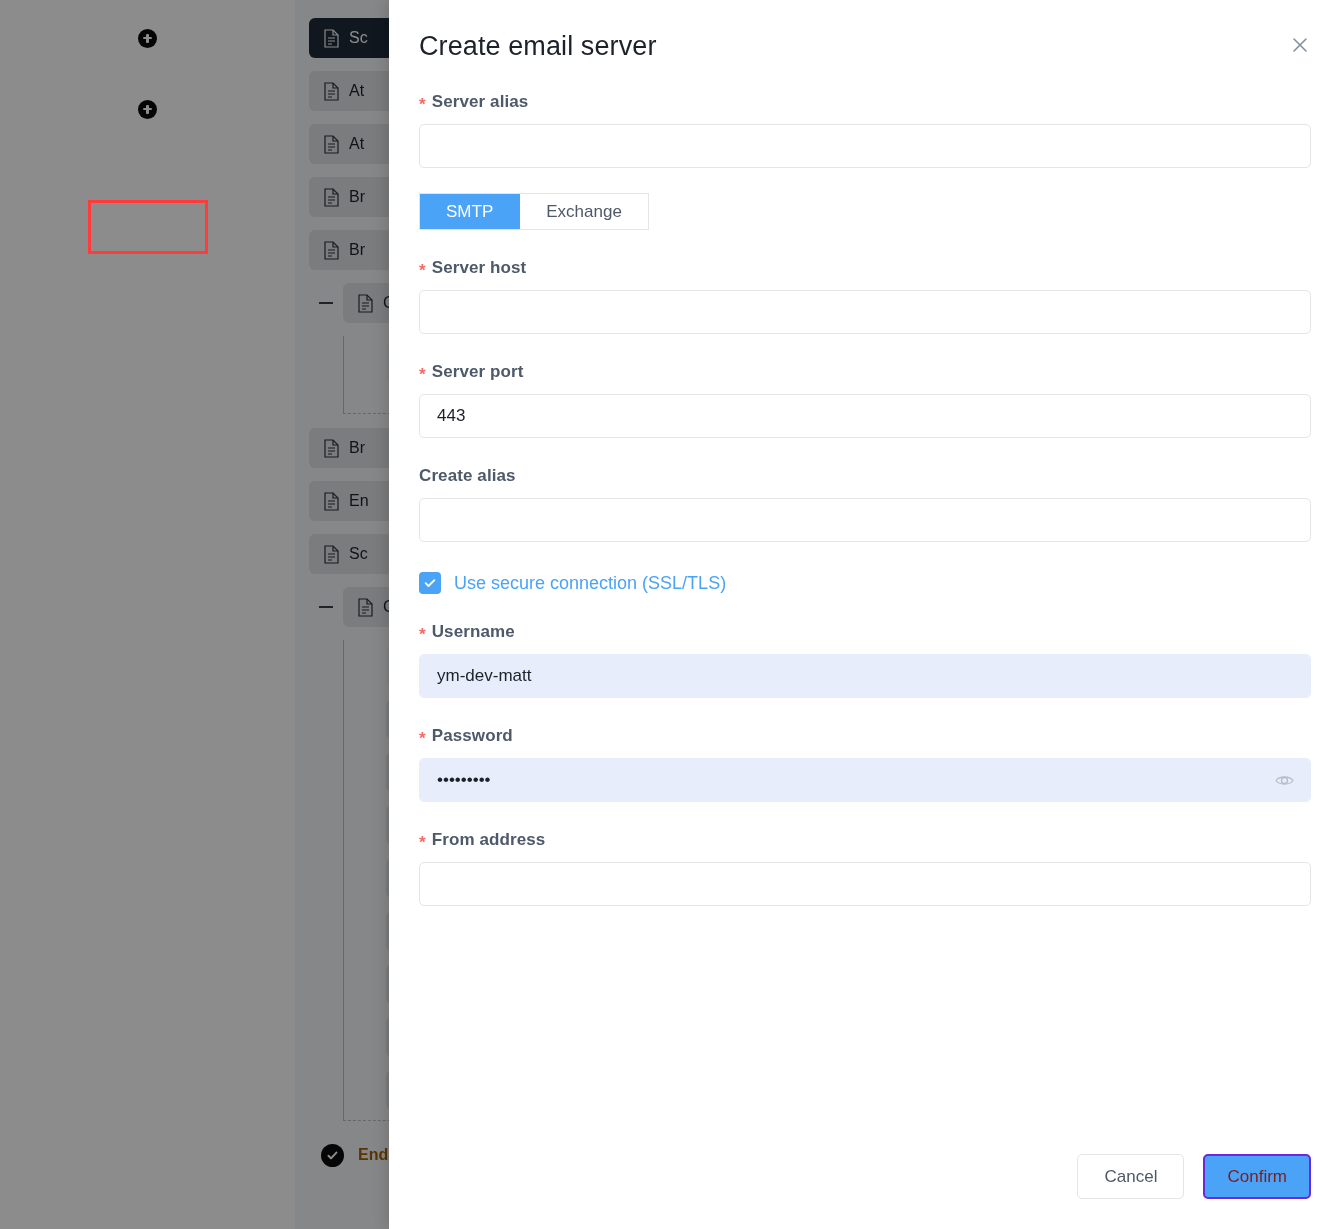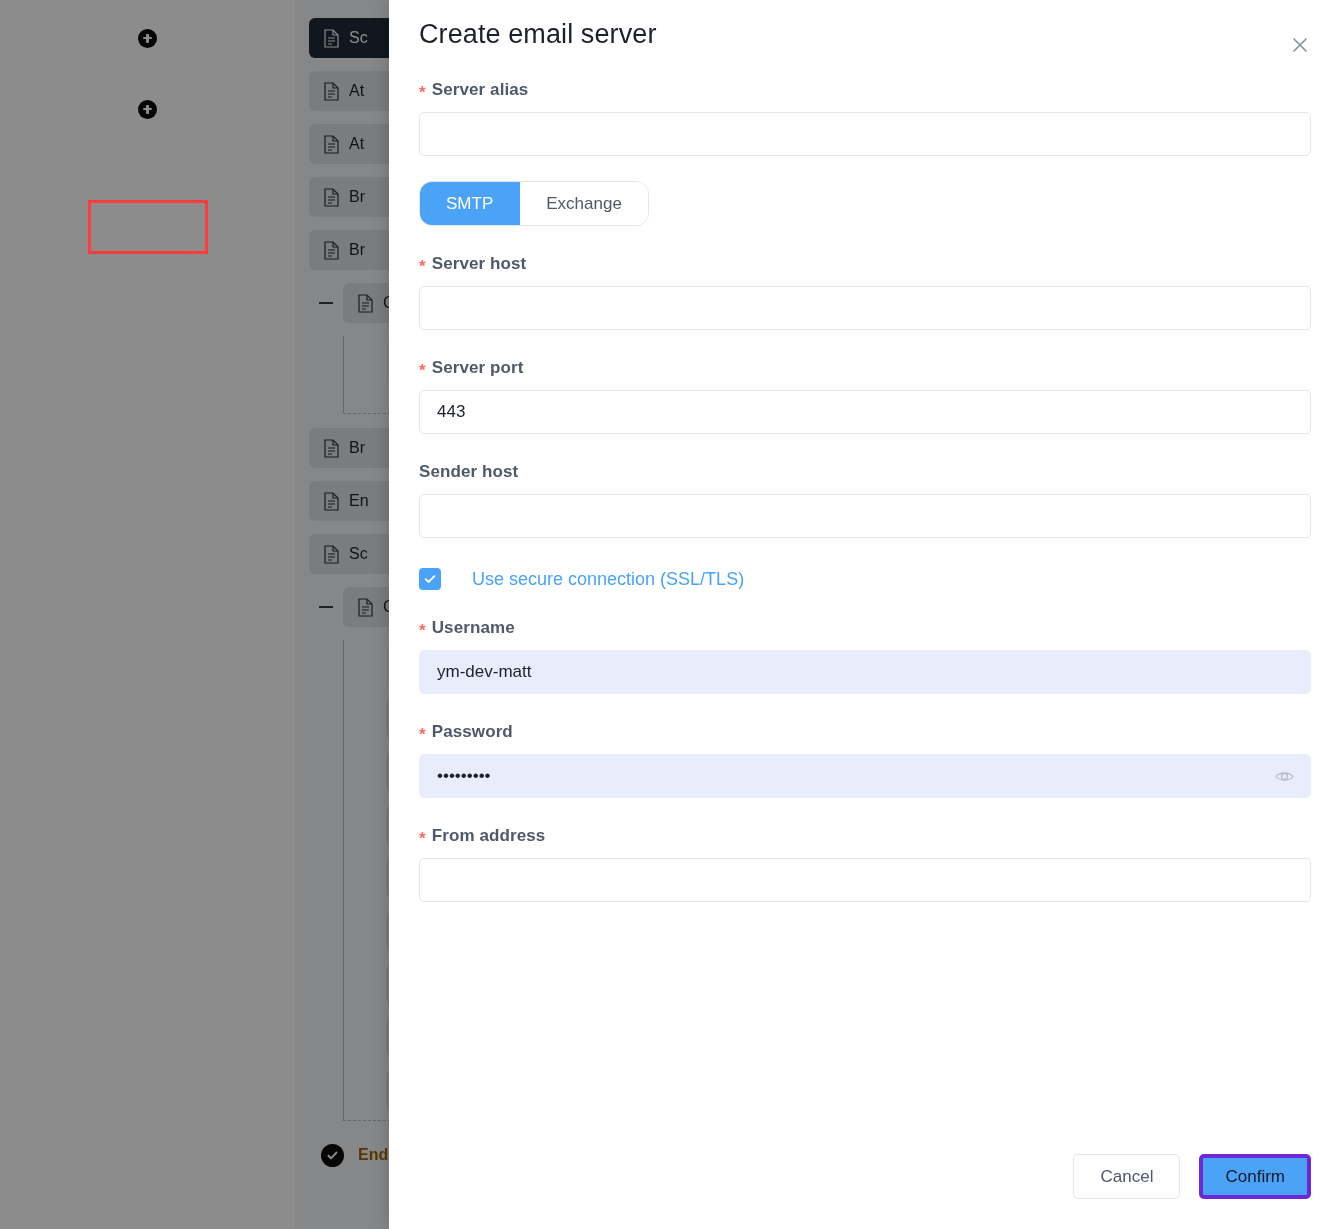--- a/index.html
+++ b/index.html
@@ -190,21 +190,21 @@
     left: 389px; top: 0;
     width: 952px; height: 1229px;
     background: #ffffff;
     z-index: 30;
     display: flex;
     flex-direction: column;
     box-shadow: -3px 0 14px rgba(0,0,0,0.14);
   }
   .modal-header {
     position: relative;
-    padding: 18px 30px 0 30px;
+    padding: 30px 30px 0 30px;
     flex: 0 0 auto;
   }
   .modal-title {
     font-size: 27px;
     font-weight: 400;
     color: #1d2129;
     letter-spacing: .1px;
     line-height: 1.2;
   }
   .modal-close {
@@ -274,25 +274,25 @@
     transform: translateY(-50%);
     width: 22px; height: 22px;
     display: flex; align-items: center; justify-content: center;
     color: #b8bec9;
     cursor: pointer;
   }
 
   
   .segmented {
     display: inline-flex;
-    border-radius: 13px;
+    border-radius: 0;
     overflow: hidden;
     border: 1px solid #e3e5e8;
     margin-top: 25px;
-    height: 45px;
+    height: 37px;
   }
   .seg {
     padding: 0 26px;
     display: flex; align-items: center; justify-content: center;
     font-size: 17px;
     color: #4e5969;
     background: #fff;
     cursor: pointer;
     border-right: 1px solid #e3e5e8;
   }
@@ -300,21 +300,21 @@
   .seg.active {
     background: #4aa3f7;
     color: #ffffff;
     border-right-color: #4aa3f7;
   }
 
   
   .check-row {
     display: flex;
     align-items: center;
-    gap: 31px;
+    gap: 13px;
     margin-top: 30px;
   }
   .checkbox {
     width: 22px; height: 22px;
     border-radius: 4px;
     background: #4aa3f7;
     display: flex; align-items: center; justify-content: center;
     flex: 0 0 22px;
     cursor: pointer;
   }
@@ -338,22 +338,22 @@
     font-family: "Liberation Sans", sans-serif;
     padding: 0 22px;
   }
   .btn-secondary {
     background: #ffffff;
     border: 1px solid #e3e5e8;
     color: #4e5969;
   }
   .btn-primary {
     background: #4aa3f7;
-    border: 4px solid #6d28d9;
-    color: #0f172a;
+    border: 2px solid #6d28d9;
+    color: #7f1d1d;
   }
 </style>
 </head>
 <body>
 
 <div id="root">
 
   <div class="bg-app">
 
     <div class="bg-sidebar">
@@ -631,21 +631,21 @@
         <div class="field-label">
           <span class="req-star">*</span>
           <span>Server port</span>
         </div>
         <input class="input" type="text" value="443" style="">
       </div>
 
       
       <div class="field">
         <div class="field-label">
-          <span>Sender host</span>
+          <span>Create alias</span>
         </div>
         <input class="input" type="text" value="" style="">
       </div>
 
       
       <div class="check-row">
         <span class="checkbox">
           <svg width="14" height="14" viewBox="0 0 14 14">
               <path d="M2.6 7.2 L5.5 10 L11.4 4.1" fill="none" stroke="#fff" stroke-width="1.8" stroke-linecap="round" stroke-linejoin="round"></path>
             </svg>

